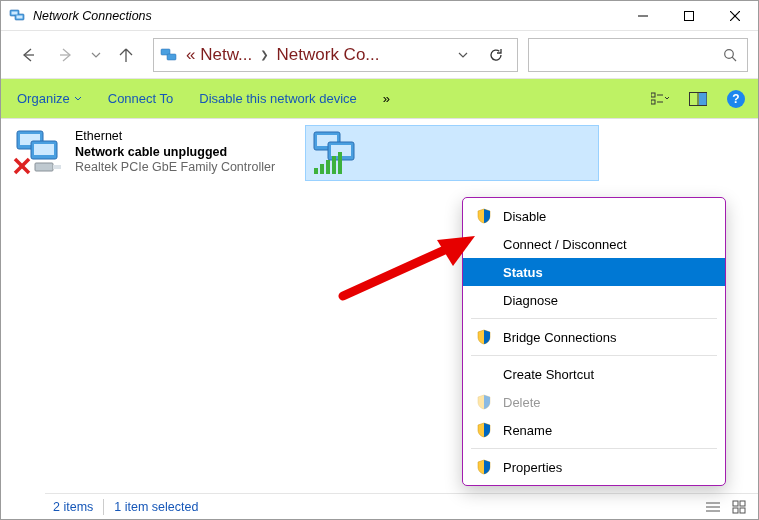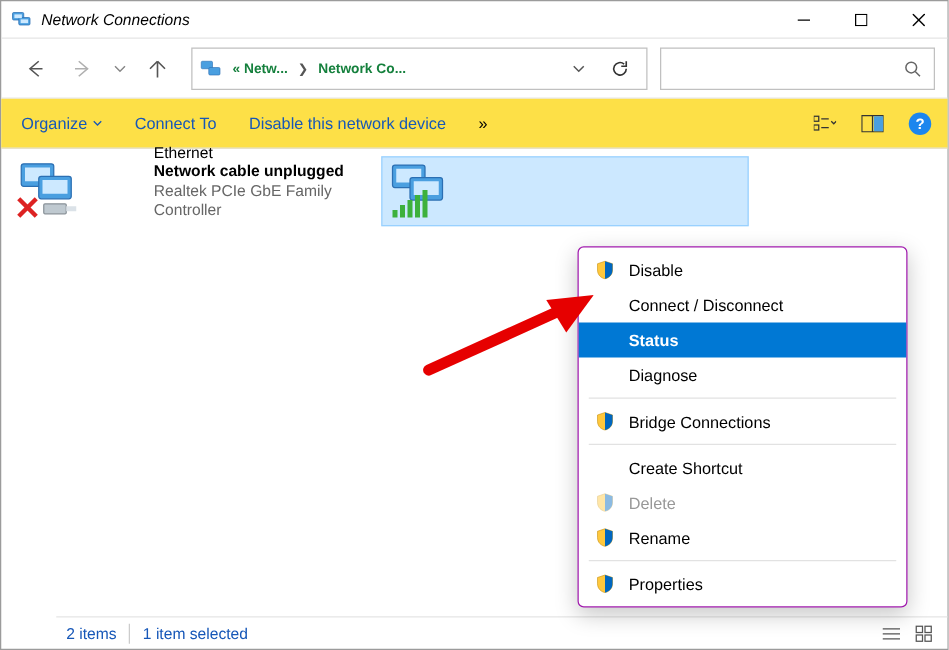--- a/index.html
+++ b/index.html
@@ -55,36 +55,36 @@
   .breadcrumb {
     flex: 1;
     height: 34px;
     border: 1px solid #c0c0c0;
     display:flex; align-items:center;
     padding: 0 6px;
     margin: 0 6px;
     gap:4px;
   }
   .breadcrumb .bc-icon { width:18px;height:18px; }
-  .breadcrumb .bc-seg { padding:0 4px; color:#15803d; font-size:11px;font-weight:bold;}
+  .breadcrumb .bc-seg { padding:0 4px; color:#7f1d1d; font-size:17px;}
   .breadcrumb .bc-chev { color:#555; font-size:10px; }
   .bc-spacer{flex:1;}
   .bc-drop{ width:28px;display:flex;align-items:center;justify-content:center;color:#555;}
   .bc-refresh{ width:30px;display:flex;align-items:center;justify-content:center;color:#333;}
   .searchbox {
     width: 220px; height: 34px;
     border:1px solid #c0c0c0;
     display:flex;align-items:center;justify-content:flex-end;
     padding:0 10px;
     color:#666;
   }
   
   .cmdbar {
     height: 40px;
-    background: #fde047;
+    background: #bef264;
     border-bottom: 1px solid #e1e1e1;
     display:flex;align-items:center;
     padding: 0 6px;
     gap:6px;
   }
   .cmdbtn {
     padding: 6px 10px;
     color:#1657b8;
     font-size:13px;
     display:flex;align-items:center;gap:4px;
@@ -118,23 +118,22 @@
     gap:8px;
   }
   .conn.selected{
     background:#cce8ff;
     border:1px solid #99d1ff;
   }
   .conn-icon{
     width:54px;height:46px;position:relative;flex-shrink:0;
   }
   .conn-text{
-    display:flex;flex-direction:column;justify-content:flex-end;
+    display:flex;flex-direction:column;justify-content:flex-start;
     line-height:1.25;
-    margin-left:48px;
   }
   .conn-name{color:#000;font-size:12.5px;}
   .conn-sub1{color:#000000;font-size:12.5px;font-weight:bold;}
   .conn-sub2{color:#666;font-size:12.5px;}
   
   .statusbar{
     height:26px;border-top:1px solid #e5e5e5;
     display:flex;align-items:center;
     padding:0 8px;
     font-size:12.5px;color:#1657b8;

